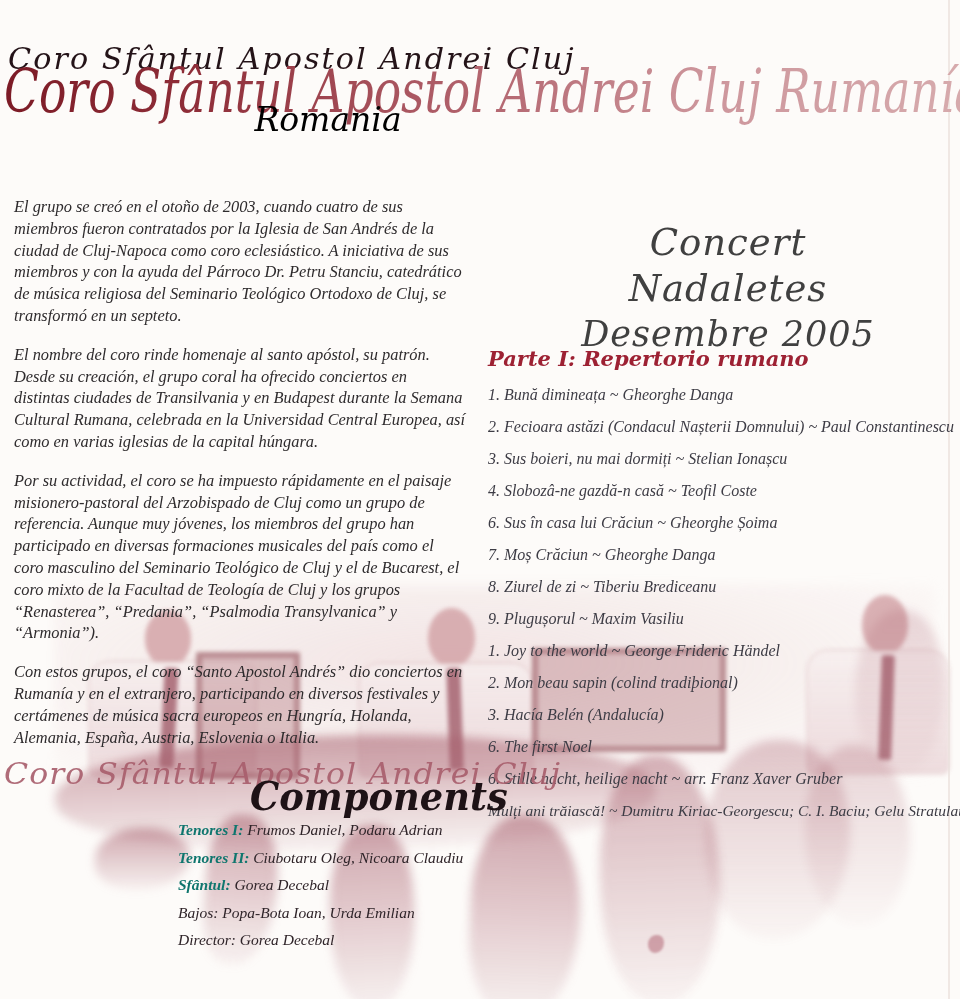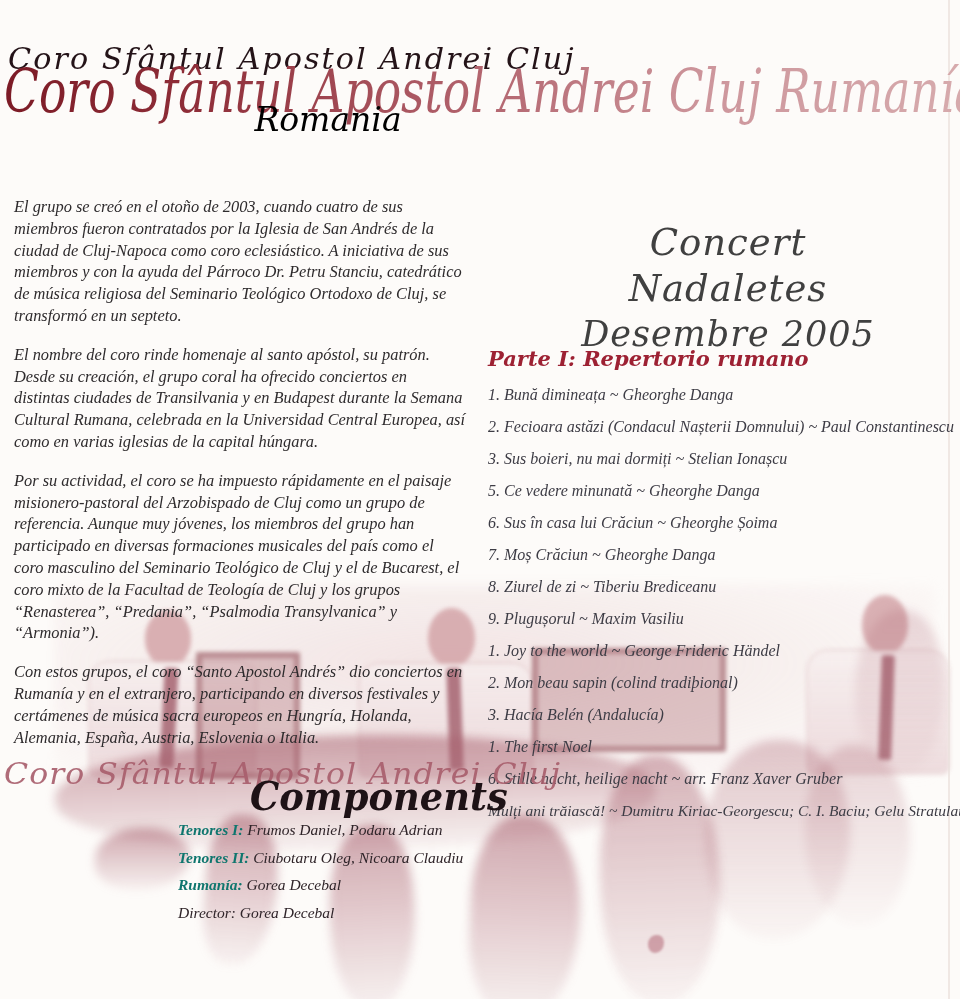--- a/index.html
+++ b/index.html
@@ -164,40 +164,41 @@
     <div class="l1">Concert Nadaletes</div>
     <div class="l2">Desembre 2005</div>
   </div>
 
   <div class="txt program">
     <h2 class="part-heading">Parte I: Repertorio rumano</h2>
     <ul>
       <li>1. Bună dimineața ~  Gheorghe Danga</li>
       <li>2. Fecioara astăzi (Condacul Nașterii Domnului) ~ Paul Constantinescu</li>
       <li>3. Sus boieri, nu mai dormiți ~ Stelian Ionașcu</li>
-      <li>5. Ce vedere minunată ~ Gheorghe Danga</li>
+      <li>4. Slobozâ-ne gazdă-n casă ~ Teofil Coste</li>
       <li>6. Sus în casa lui Crăciun ~ Gheorghe Șoima</li>
       <li>7. Moș Crăciun ~ Gheorghe Danga</li>
       <li>8. Ziurel de zi ~ Tiberiu Brediceanu</li>
       <li>9. Plugușorul ~ Maxim Vasiliu</li>
     </ul>
     <ul>
       <li>1. Joy to the world ~ George Frideric Händel</li>
       <li>2. Mon beau sapin (colind tradiþional)</li>
       <li>3. Hacía Belén (Andalucía)</li>
-      <li>1. The first Noel</li>
+      <li>6. The first Noel</li>
       <li>6. Stille nacht, heilige nacht ~ arr. Franz Xaver Gruber</li>
     </ul>
     <div class="closing-line">Mulți ani trăiască! ~ Dumitru Kiriac-Georgescu; C. I. Baciu; Gelu Stratulat</div>
   </div>
 
   <div class="txt wm-script">Coro Sfântul Apostol Andrei Cluj</div>
   <div class="txt components-heading">Components</div>
   <div class="txt members">
     <ul>
       <li><span class="lbl lbl-bold">Tenores I:</span><span> Frumos Daniel, Podaru Adrian</span></li>
       <li><span class="lbl lbl-bold">Tenores II:</span><span> Ciubotaru Oleg, Nicoara Claudiu</span></li>
-      <li><span class="lbl lbl-bold">Rumanía:</span><span> Gorea Decebal</span></li>
+      <li><span class="lbl lbl-bold">Sfântul:</span><span> Gorea Decebal</span></li>
+      <li><span class="lbl">Bajos:</span><span> Popa-Bota Ioan, Urda Emilian</span></li>
       <li><span class="lbl">Director:</span><span> Gorea Decebal</span></li>
     </ul>
   </div>
 
 </div>
 
 </body></html>

